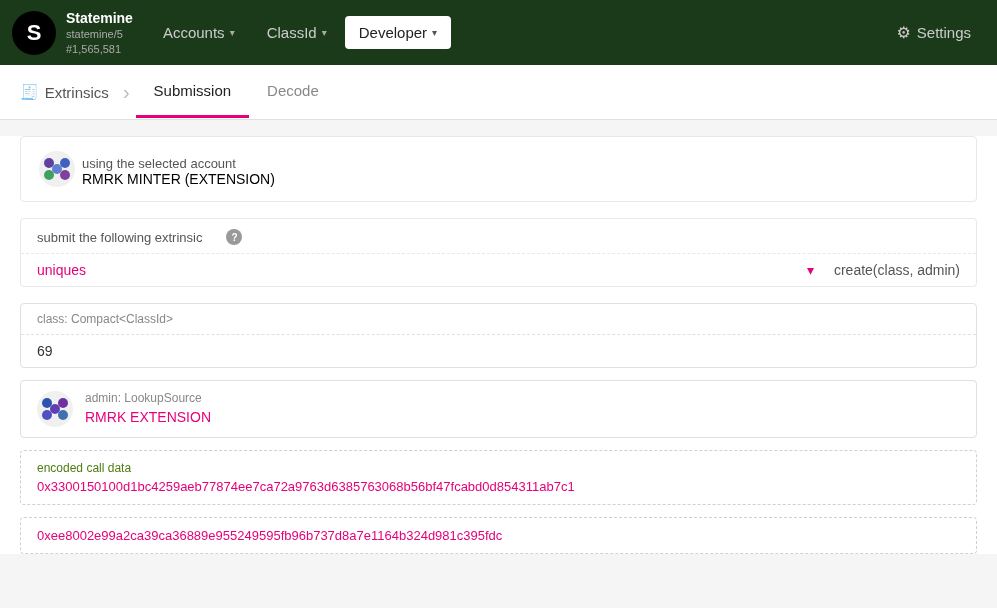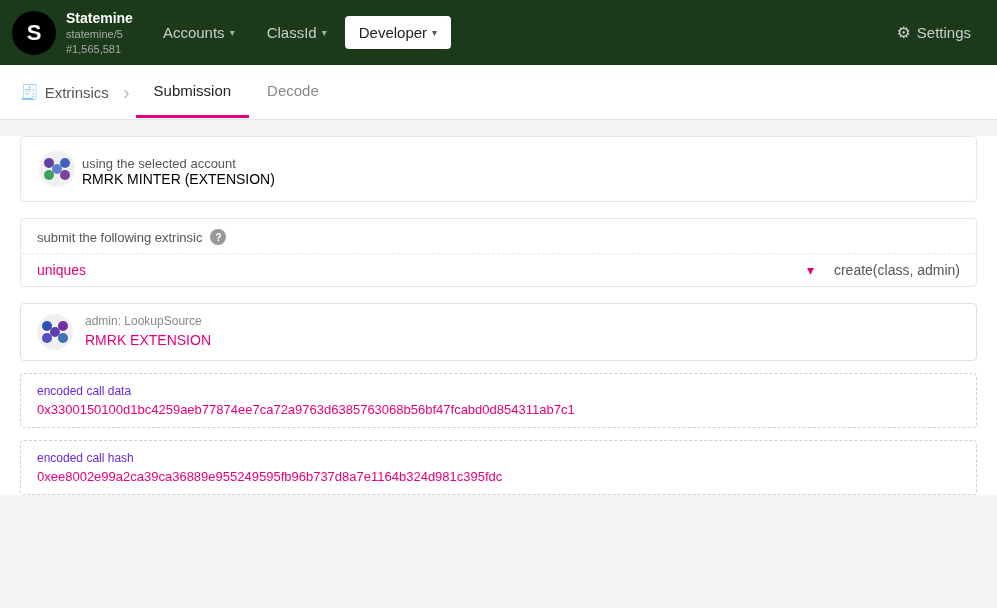--- a/index.html
+++ b/index.html
@@ -127,21 +127,21 @@
     .extrinsic-section {
       border: 1px solid #e8e8e8;
       margin: 0 20px 16px;
       border-radius: 4px;
     }
     .extrinsic-header {
       padding: 10px 16px 8px;
       border-bottom: 1px dashed #e8e8e8;
       display: flex;
       align-items: center;
-      gap: 8px;
+      gap: 24px;
     }
     .extrinsic-header-text { color: #555; font-size: 13px; }
     .help-icon {
       width: 16px; height: 16px;
       background: #999;
       border-radius: 50%;
       display: inline-flex;
       align-items: center;
       justify-content: center;
       color: #fff;
@@ -194,21 +194,21 @@
     .admin-label { color: #888; font-size: 12px; display: block; margin-bottom: 4px; }
     .admin-name { color: #e6007a; font-size: 14px; font-weight: 500; }
 
     .encoded-card {
       border: 1px dashed #d0d0d0;
       margin: 0 20px 12px;
       border-radius: 4px;
       padding: 10px 16px;
     }
     .encoded-label {
-      color: #6d28d9;
+      color: #4d7c0f;
       font-size: 12px;
       margin-bottom: 4px;
     }
     .encoded-value {
       color: #e6007a;
       font-size: 13px;
       word-break: break-all;
     }
 
     .gear-icon { font-size: 16px; }
@@ -292,20 +292,24 @@
     </div>
     <div class="extrinsic-row">
       <div class="extrinsic-select">
         <span>uniques</span>
         <span>▾</span>
       </div>
       <div class="extrinsic-method">create(class, admin)</div>
     </div>
   </div>
 
+  <div class="param-card">
+    <div class="param-header">class: Compact&lt;ClassId&gt;</div>
+    <div class="param-value">69</div>
+  </div>
 
   <div class="param-card">
     <div class="admin-row">
       <svg width="36" height="36" viewBox="0 0 36 36">
         <circle cx="18" cy="18" r="18" fill="#f0f0f0"></circle>
         <circle cx="10" cy="12" r="5" fill="#3050b0"></circle>
         <circle cx="26" cy="12" r="5" fill="#7030a0"></circle>
         <circle cx="10" cy="24" r="5" fill="#5050c0"></circle>
         <circle cx="26" cy="24" r="5" fill="#4070b0"></circle>
         <circle cx="18" cy="18" r="5" fill="#6040b0"></circle>
@@ -316,17 +320,16 @@
       </div>
     </div>
   </div>
 
   <div class="encoded-card">
     <div class="encoded-label">encoded call data</div>
     <div class="encoded-value">0x3300150100d1bc4259aeb77874ee7ca72a9763d6385763068b56bf47fcabd0d854311ab7c1</div>
   </div>
 
   <div class="encoded-card">
-    <div class="encoded-label">encoded call hash</div>
     <div class="encoded-value">0xee8002e99a2ca39ca36889e955249595fb96b737d8a7e1164b324d981c395fdc</div>
   </div>
 
 </div>
 
 </body></html>

